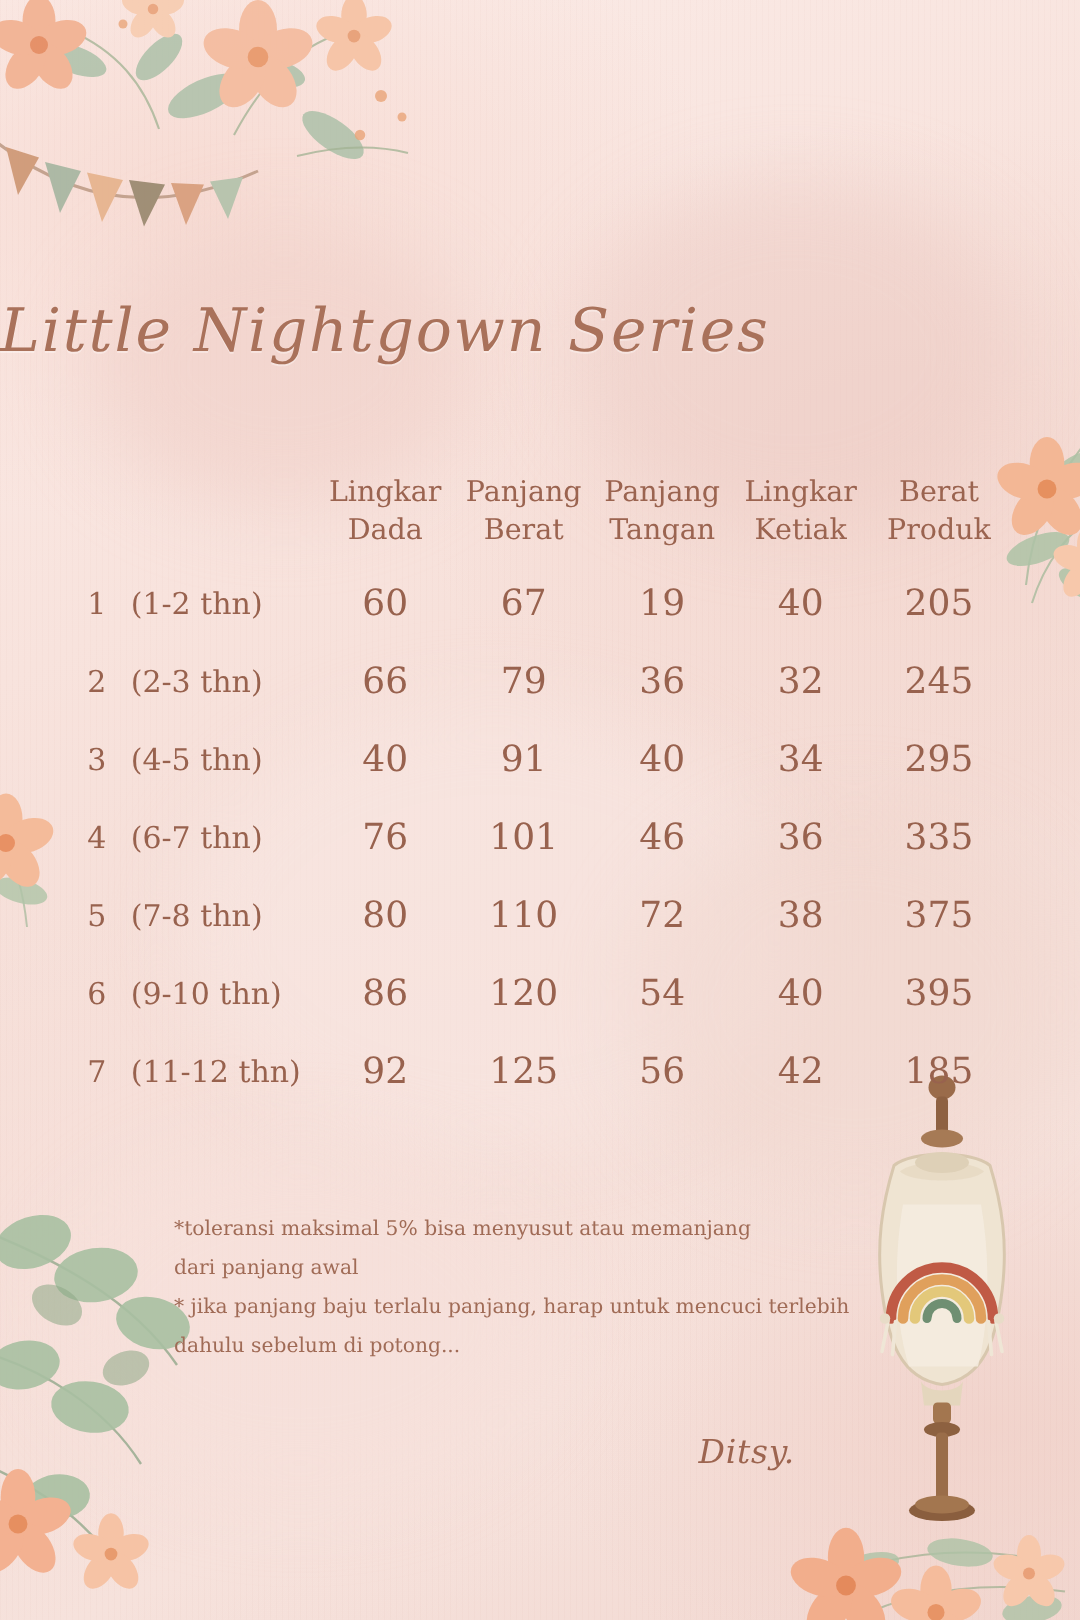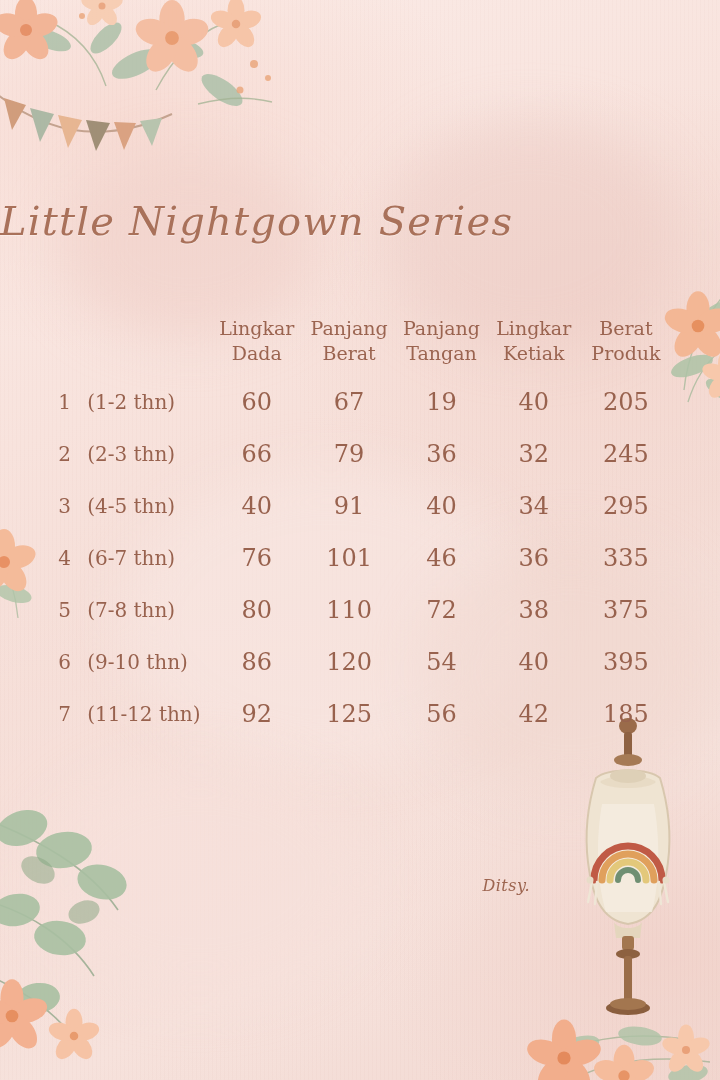--- a/index.html
+++ b/index.html
@@ -133,24 +133,24 @@
     width: 470px;
     font-family: "DejaVu Serif", serif;
     font-size: 13.5px;
     line-height: 26px;
     color: #a06b56;
   }
 
   .brand {
     position: absolute;
     right: 190px;
-    top: 876px;
+    top: 956px;
     font-family: "DejaVu Serif", serif;
     font-style: italic;
-    font-size: 16px;
+    font-size: 22px;
     color: #9d6550;
     letter-spacing: .5px;
   }
 
   
   .mannequin { position: absolute; right: 18px; bottom: 44px; }
 </style>
 </head>
 <body>
 
@@ -522,17 +522,23 @@
           <td class="col-age">(11-12 thn)</td>
           <td class="col-num">92</td>
           <td class="col-num">125</td>
           <td class="col-num">56</td>
           <td class="col-num">42</td>
           <td class="col-num">185</td>
         </tr>
       </tbody>
     </table>
 
+    <div class="notes">
+      <div>*toleransi  maksimal 5% bisa menyusut atau memanjang</div>
+      <div>dari panjang awal</div>
+      <div>* jika panjang baju terlalu panjang, harap  untuk mencuci terlebih</div>
+      <div>dahulu sebelum di potong...</div>
+    </div>
 
     <div class="brand">Ditsy.</div>
 
   </div>
 </div>
 
 </body></html>

